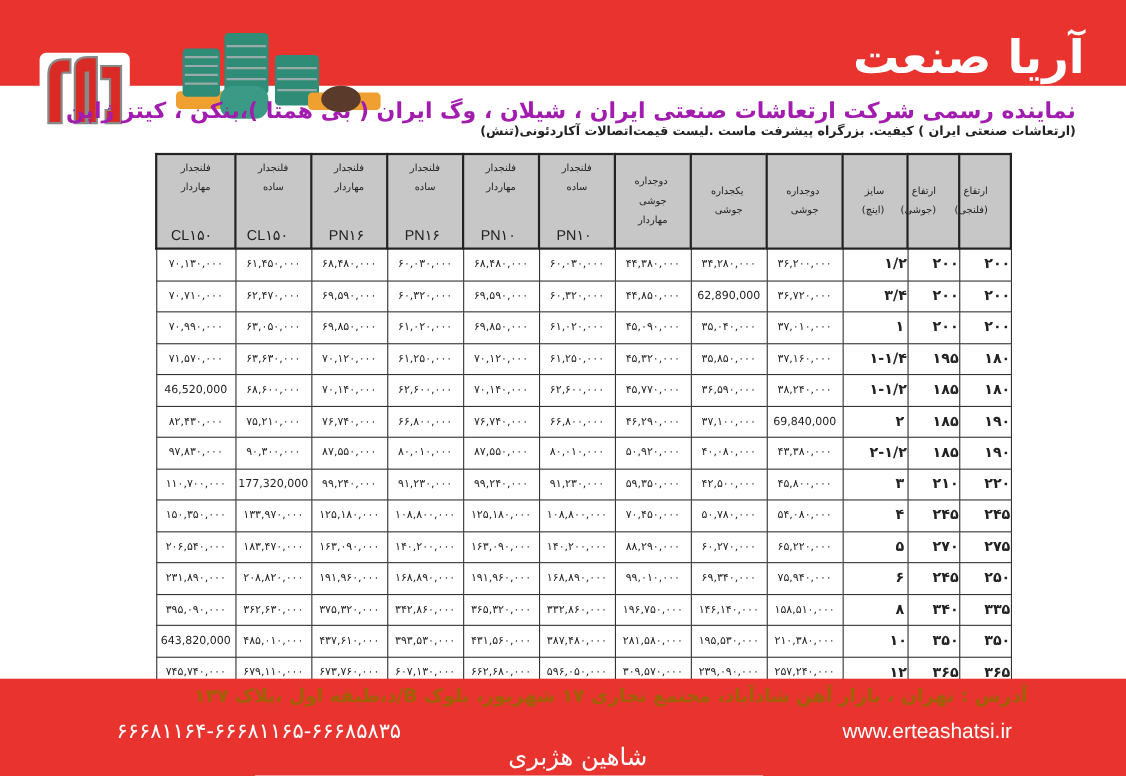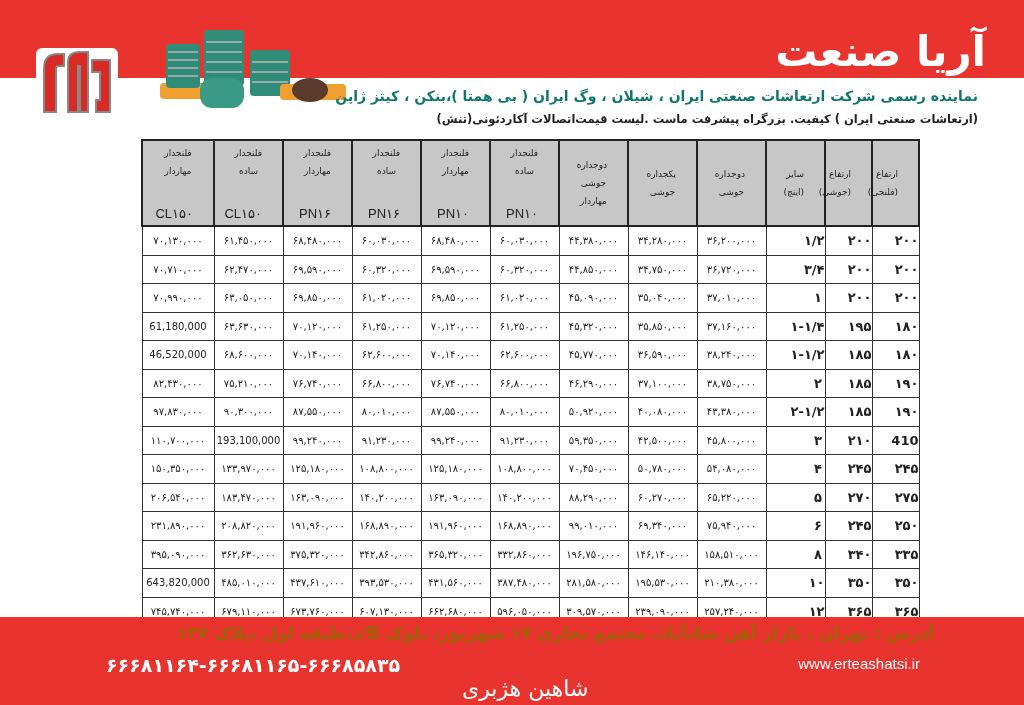--- a/index.html
+++ b/index.html
@@ -1,33 +1,33 @@
 <!DOCTYPE html>
 <html><head>
 <meta charset="utf-8">
 <style>
   html,body{margin:0;padding:0;}
   body{width:1024px;height:705px;position:relative;overflow:hidden;background:#ffffff;font-family:"DejaVu Sans",sans-serif;}
   .top-band{position:absolute;left:0;top:0;width:1024px;height:78px;background:#e8332e;}
   .brand-title{position:absolute;right:38px;top:22px;color:#ffffff;font-family:"DejaVu Sans",sans-serif;font-weight:bold;font-size:42px;letter-spacing:1px;direction:rtl;line-height:60px;margin-left:32px;}
   .logo{position:absolute;left:34px;top:38px;width:86px;height:86px;}
   .products{position:absolute;left:130px;top:28px;width:220px;height:90px;}
-  .subtitle1{position:absolute;right:46px;top:88px;direction:rtl;font-weight:bold;font-size:14px;color:#0f766e;white-space:nowrap;}
+  .subtitle1{position:absolute;right:46px;top:88px;direction:rtl;font-weight:bold;font-size:20px;color:#a21caf;white-space:nowrap;}
   .subtitle2{position:absolute;right:46px;top:112px;direction:rtl;font-weight:bold;font-size:11.5px;color:#222;white-space:nowrap;}
   .table-wrap{position:absolute;left:141px;top:139px;width:777px;}
   table{border-collapse:collapse;direction:rtl;width:777px;table-layout:fixed;}
   th{background:#c7c7c7;border:2px solid #222;height:84px;font-weight:normal;font-size:9px;color:#222;line-height:18px;padding:0 20px;text-align:center;vertical-align:middle;}
   th .std{font-family:"Liberation Sans",sans-serif;font-size:13px;display:block;margin-top:25px;}
   td{border:1.5px solid #333;height:27.5px;text-align:center;font-size:10px;color:#222;padding:0;font-family:"DejaVu Sans",sans-serif;}
   td.big{font-size:13px;font-weight:bold;padding-left:45px;}
   .bottom-band{position:absolute;left:0;top:617px;width:1024px;height:88px;background:#e8332e;}
   .address{position:absolute;right:90px;top:623px;direction:rtl;color:#a16207;font-weight:bold;font-size:17px;white-space:nowrap;}
   .contact-name{position:absolute;left:462px;top:651px;direction:rtl;color:#fff;font-size:22px;white-space:nowrap;margin-top:25px;}
-  .website{position:absolute;right:104px;top:655px;color:#fff;font-family:"Liberation Sans",sans-serif;font-size:15px;white-space:nowrap;}
-  .phones{position:absolute;left:106px;top:654px;color:#fff;font-weight:bold;font-size:19px;direction:ltr;white-space:nowrap;letter-spacing:1px;}
+  .website{position:absolute;right:104px;top:655px;color:#fff;font-family:"Liberation Sans",sans-serif;font-size:19px;white-space:nowrap;}
+  .phones{position:absolute;left:106px;top:654px;color:#fff;font-weight:normal;font-size:19px;direction:ltr;white-space:nowrap;letter-spacing:1px;}
 </style>
 </head>
 <body>
 
 <div class="top-band"></div>
 
 <svg class="logo" viewBox="0 0 86 86">
   <rect x="2" y="10" width="82" height="72" rx="6" fill="#ffffff"></rect>
   <path d="M10 74 V30 Q10 16 24 16 H30 V28 H24 Q22 28 22 32 V74 Z" fill="#d92a25" stroke="#888" stroke-width="2"></path>
   <path d="M34 74 V24 Q34 14 46 14 H54 V74 H44 V28 H46 V74 Z" fill="#d92a25" stroke="#888" stroke-width="2"></path>
@@ -110,21 +110,21 @@
           <td>۶۰,۰۳۰,۰۰۰</td>
           <td>۶۸,۴۸۰,۰۰۰</td>
           <td>۶۱,۴۵۰,۰۰۰</td>
           <td>۷۰,۱۳۰,۰۰۰</td>
         </tr>
         <tr>
           <td class="big">۲۰۰</td>
           <td class="big">۲۰۰</td>
           <td class="big">۳/۴</td>
           <td>۳۶,۷۲۰,۰۰۰</td>
-          <td>۳۴,۷۵۰,۰۰۰</td>
+          <td>62,890,000</td>
           <td>۴۴,۸۵۰,۰۰۰</td>
           <td>۶۰,۳۲۰,۰۰۰</td>
           <td>۶۹,۵۹۰,۰۰۰</td>
           <td>۶۰,۳۲۰,۰۰۰</td>
           <td>۶۹,۵۹۰,۰۰۰</td>
           <td>۶۲,۴۷۰,۰۰۰</td>
           <td>۷۰,۷۱۰,۰۰۰</td>
         </tr>
         <tr>
           <td class="big">۲۰۰</td>
@@ -145,41 +145,41 @@
           <td class="big">۱۹۵</td>
           <td class="big">۱-۱/۴</td>
           <td>۳۷,۱۶۰,۰۰۰</td>
           <td>۳۵,۸۵۰,۰۰۰</td>
           <td>۴۵,۳۲۰,۰۰۰</td>
           <td>۶۱,۲۵۰,۰۰۰</td>
           <td>۷۰,۱۲۰,۰۰۰</td>
           <td>۶۱,۲۵۰,۰۰۰</td>
           <td>۷۰,۱۲۰,۰۰۰</td>
           <td>۶۳,۶۳۰,۰۰۰</td>
-          <td>61,180,000</td>
+          <td>۷۱,۵۷۰,۰۰۰</td>
         </tr>
         <tr>
           <td class="big">۱۸۰</td>
           <td class="big">۱۸۵</td>
           <td class="big">۱-۱/۲</td>
           <td>۳۸,۲۴۰,۰۰۰</td>
           <td>۳۶,۵۹۰,۰۰۰</td>
           <td>۴۵,۷۷۰,۰۰۰</td>
           <td>۶۲,۶۰۰,۰۰۰</td>
           <td>۷۰,۱۴۰,۰۰۰</td>
           <td>۶۲,۶۰۰,۰۰۰</td>
           <td>۷۰,۱۴۰,۰۰۰</td>
           <td>۶۸,۶۰۰,۰۰۰</td>
           <td>46,520,000</td>
         </tr>
         <tr>
           <td class="big">۱۹۰</td>
           <td class="big">۱۸۵</td>
           <td class="big">۲</td>
-          <td>۳۸,۷۵۰,۰۰۰</td>
+          <td>69,840,000</td>
           <td>۳۷,۱۰۰,۰۰۰</td>
           <td>۴۶,۲۹۰,۰۰۰</td>
           <td>۶۶,۸۰۰,۰۰۰</td>
           <td>۷۶,۷۴۰,۰۰۰</td>
           <td>۶۶,۸۰۰,۰۰۰</td>
           <td>۷۶,۷۴۰,۰۰۰</td>
           <td>۷۵,۲۱۰,۰۰۰</td>
           <td>۸۲,۴۳۰,۰۰۰</td>
         </tr>
         <tr>
@@ -190,31 +190,31 @@
           <td>۴۰,۰۸۰,۰۰۰</td>
           <td>۵۰,۹۲۰,۰۰۰</td>
           <td>۸۰,۰۱۰,۰۰۰</td>
           <td>۸۷,۵۵۰,۰۰۰</td>
           <td>۸۰,۰۱۰,۰۰۰</td>
           <td>۸۷,۵۵۰,۰۰۰</td>
           <td>۹۰,۳۰۰,۰۰۰</td>
           <td>۹۷,۸۳۰,۰۰۰</td>
         </tr>
         <tr>
-          <td class="big">410</td>
+          <td class="big">۲۲۰</td>
           <td class="big">۲۱۰</td>
           <td class="big">۳</td>
           <td>۴۵,۸۰۰,۰۰۰</td>
           <td>۴۲,۵۰۰,۰۰۰</td>
           <td>۵۹,۳۵۰,۰۰۰</td>
           <td>۹۱,۲۳۰,۰۰۰</td>
           <td>۹۹,۲۴۰,۰۰۰</td>
           <td>۹۱,۲۳۰,۰۰۰</td>
           <td>۹۹,۲۴۰,۰۰۰</td>
-          <td>193,100,000</td>
+          <td>177,320,000</td>
           <td>۱۱۰,۷۰۰,۰۰۰</td>
         </tr>
         <tr>
           <td class="big">۲۴۵</td>
           <td class="big">۲۴۵</td>
           <td class="big">۴</td>
           <td>۵۴,۰۸۰,۰۰۰</td>
           <td>۵۰,۷۸۰,۰۰۰</td>
           <td>۷۰,۴۵۰,۰۰۰</td>
           <td>۱۰۸,۸۰۰,۰۰۰</td>

